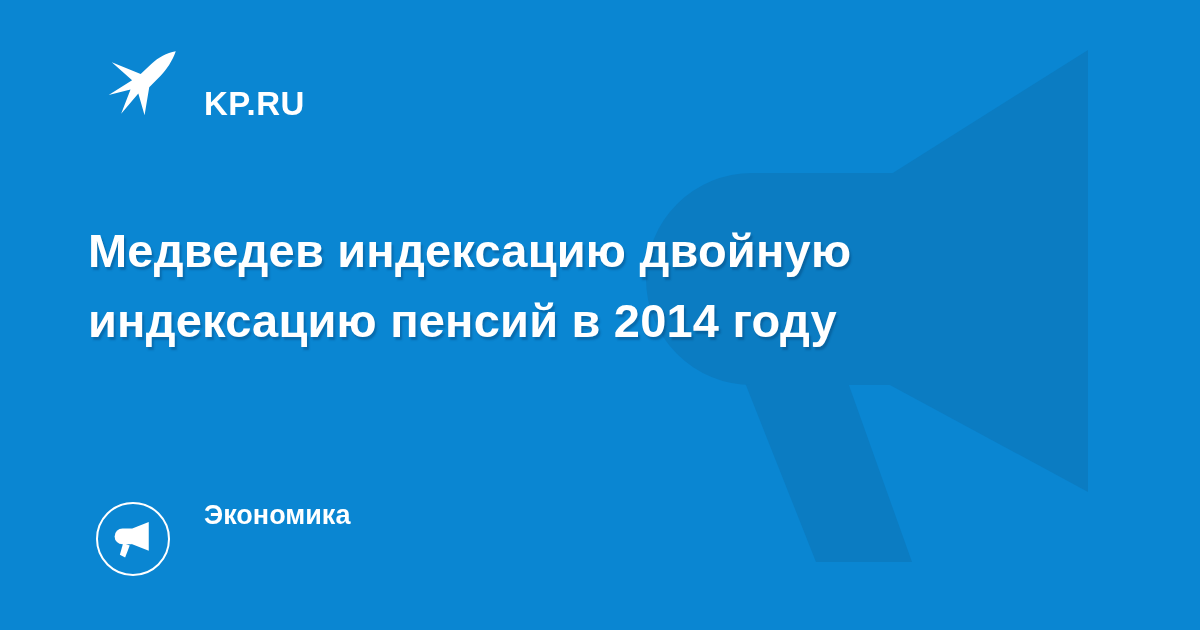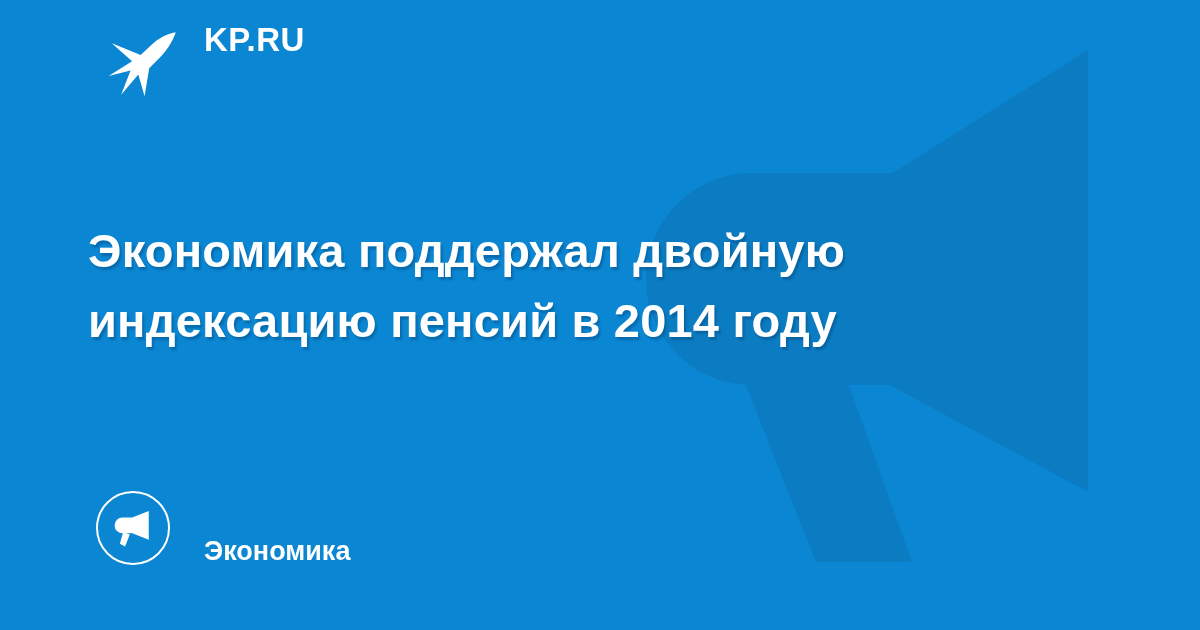--- a/index.html
+++ b/index.html
@@ -25,23 +25,23 @@
     inset: 0;
     width: 1200px;
     height: 630px;
     pointer-events: none;
   }
 
   
   .brand {
     position: absolute;
     left: 104px;
-    top: 23px;
+    top: 40px;
     display: flex;
-    align-items: flex-start;
+    align-items: flex-end;
     height: 80px;
   }
 
   .brand-bird {
     width: 78px;
     height: 78px;
     display: block;
   }
 
   .brand-name {
@@ -70,23 +70,23 @@
 
   .headline-line {
     display: block;
     white-space: nowrap;
   }
 
   
   .category {
     position: absolute;
     left: 96px;
-    top: 487px;
+    top: 502px;
     display: flex;
-    align-items: flex-end;
+    align-items: flex-start;
     height: 78px;
   }
 
   .category-circle {
     position: relative;
     width: 74px;
     height: 74px;
     border: 2px solid #ffffff;
     border-radius: 50%;
     box-sizing: border-box;
@@ -142,21 +142,21 @@
                L 44 66
                L 52 94
                L 58 58
                L 72 44
                C 80 36, 88 24, 92 12 Z"></path>
     </svg>
     <div class="brand-name">KP.RU</div>
   </div>
 
   <div class="headline">
-    <span class="headline-line">Экономика поддержал двойную</span>
+    <span class="headline-line">Медведев индексацию двойную</span>
     <span class="headline-line">индексацию пенсий в 2014 году</span>
   </div>
 
   <div class="category">
     <div class="category-circle">
       <svg class="category-icon" viewBox="0 0 64 64" xmlns="http://www.w3.org/2000/svg" aria-hidden="true">
         <g fill="#ffffff">
 
           <polygon points="56,6 56,50 26,38 26,18"></polygon>
 

